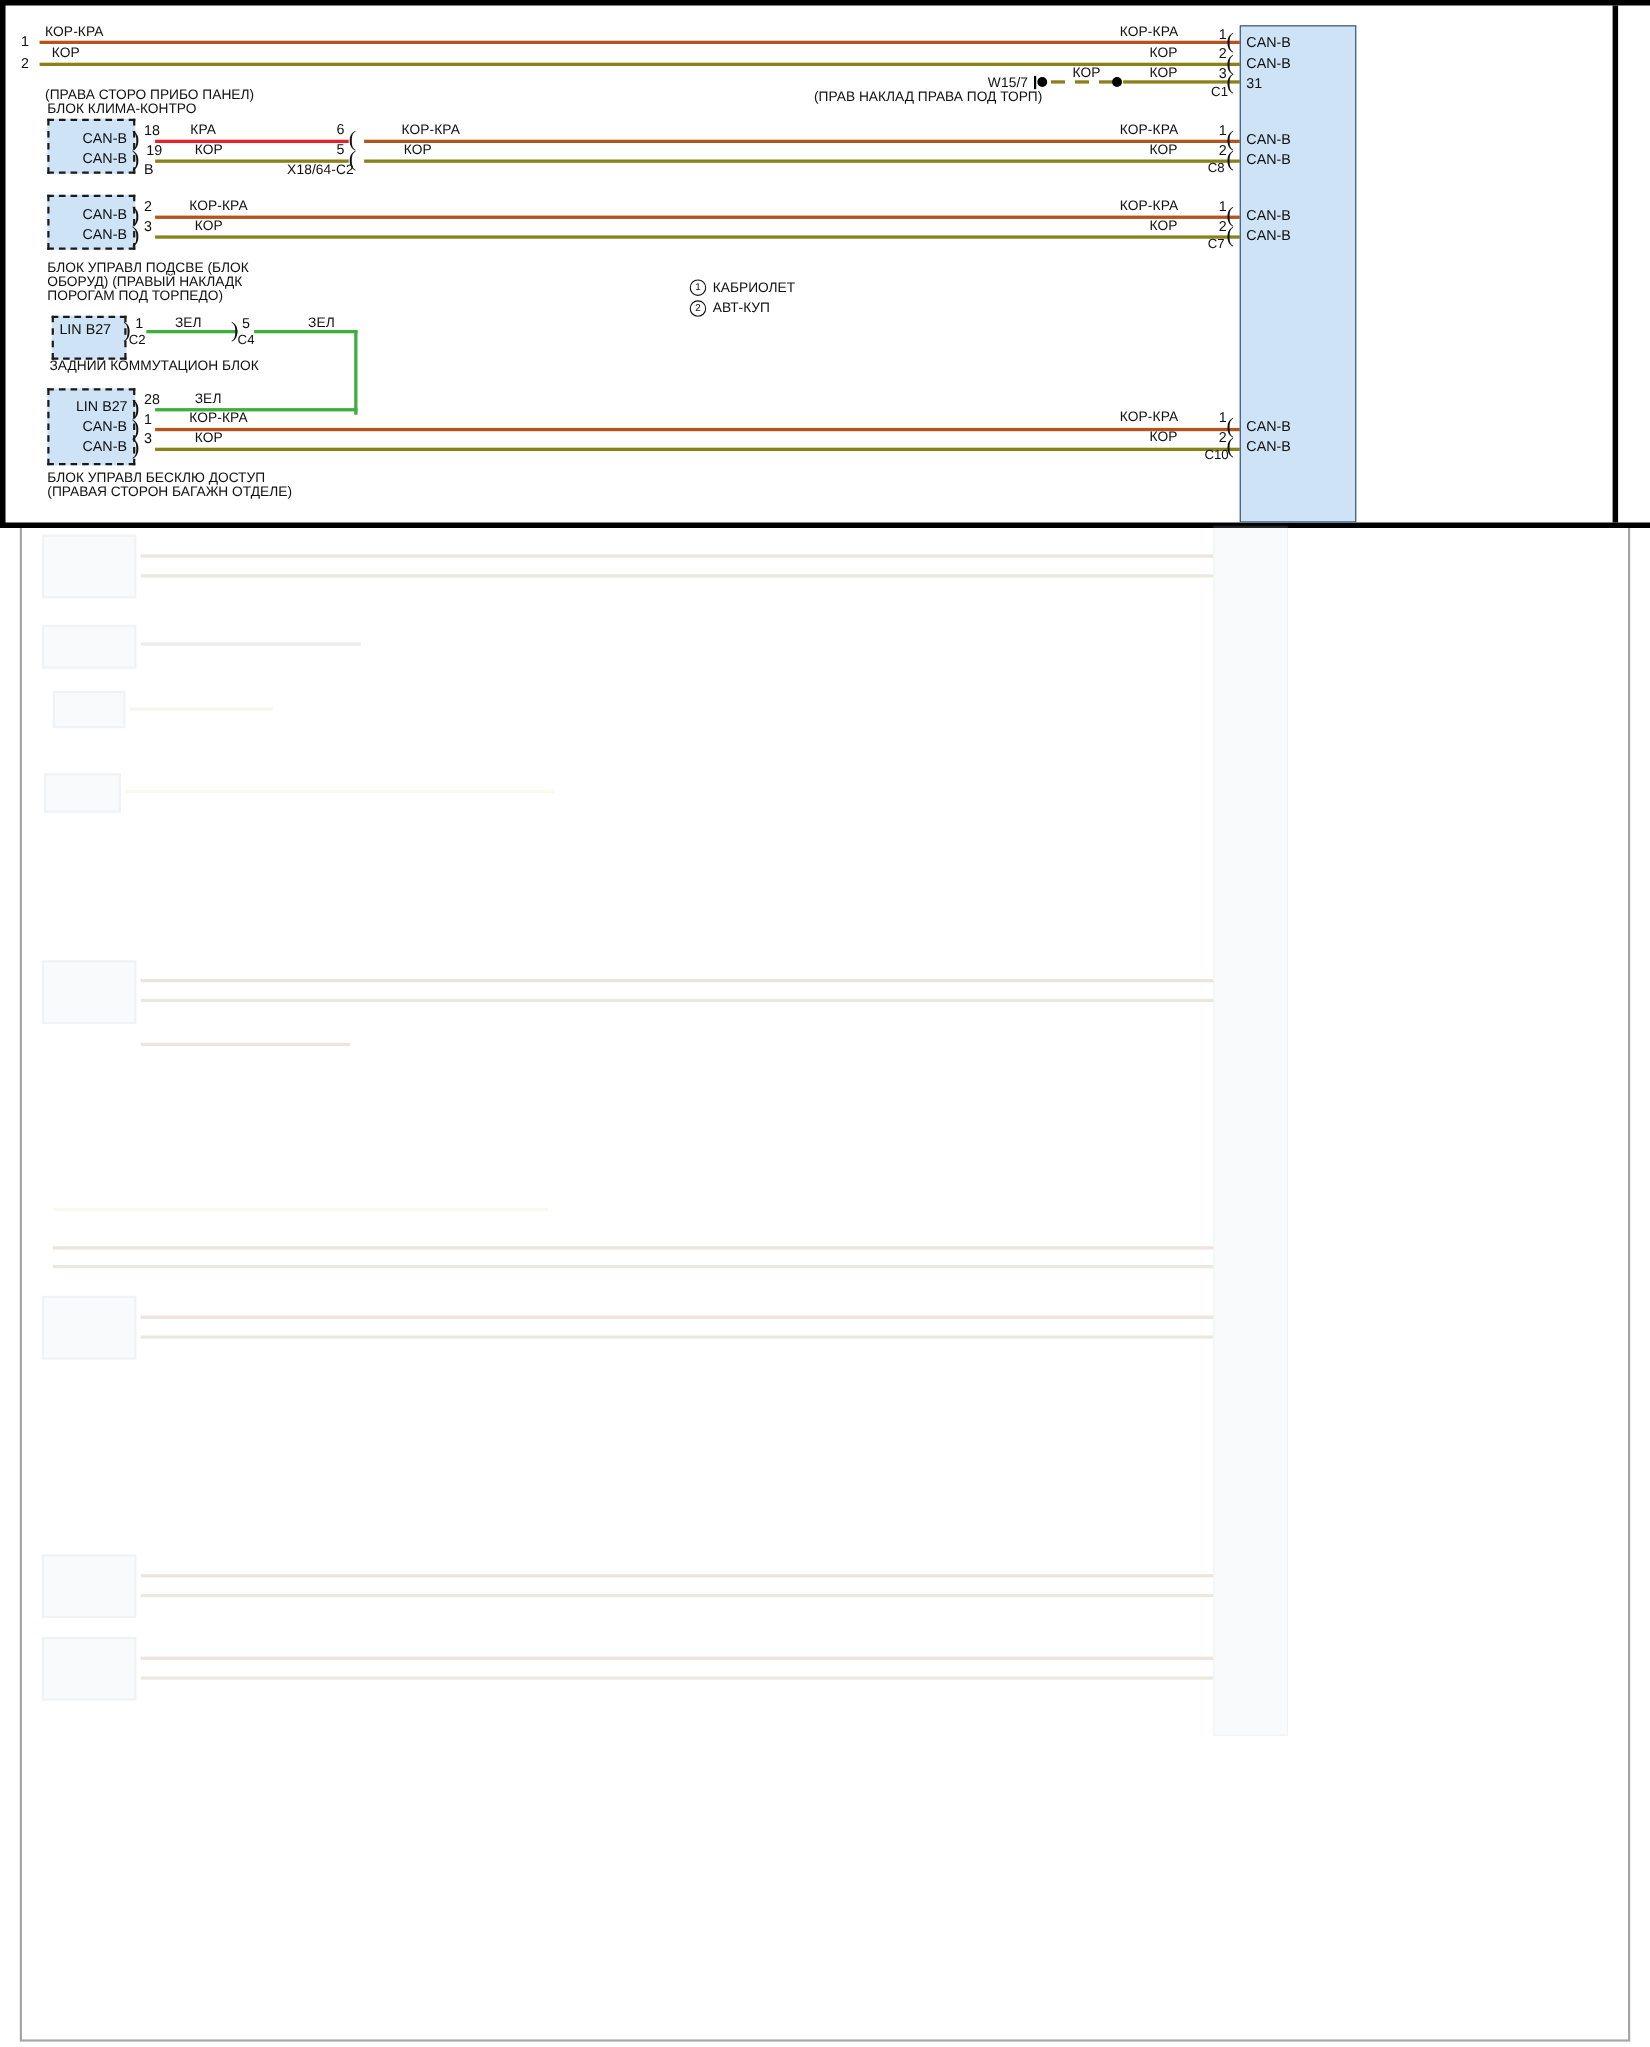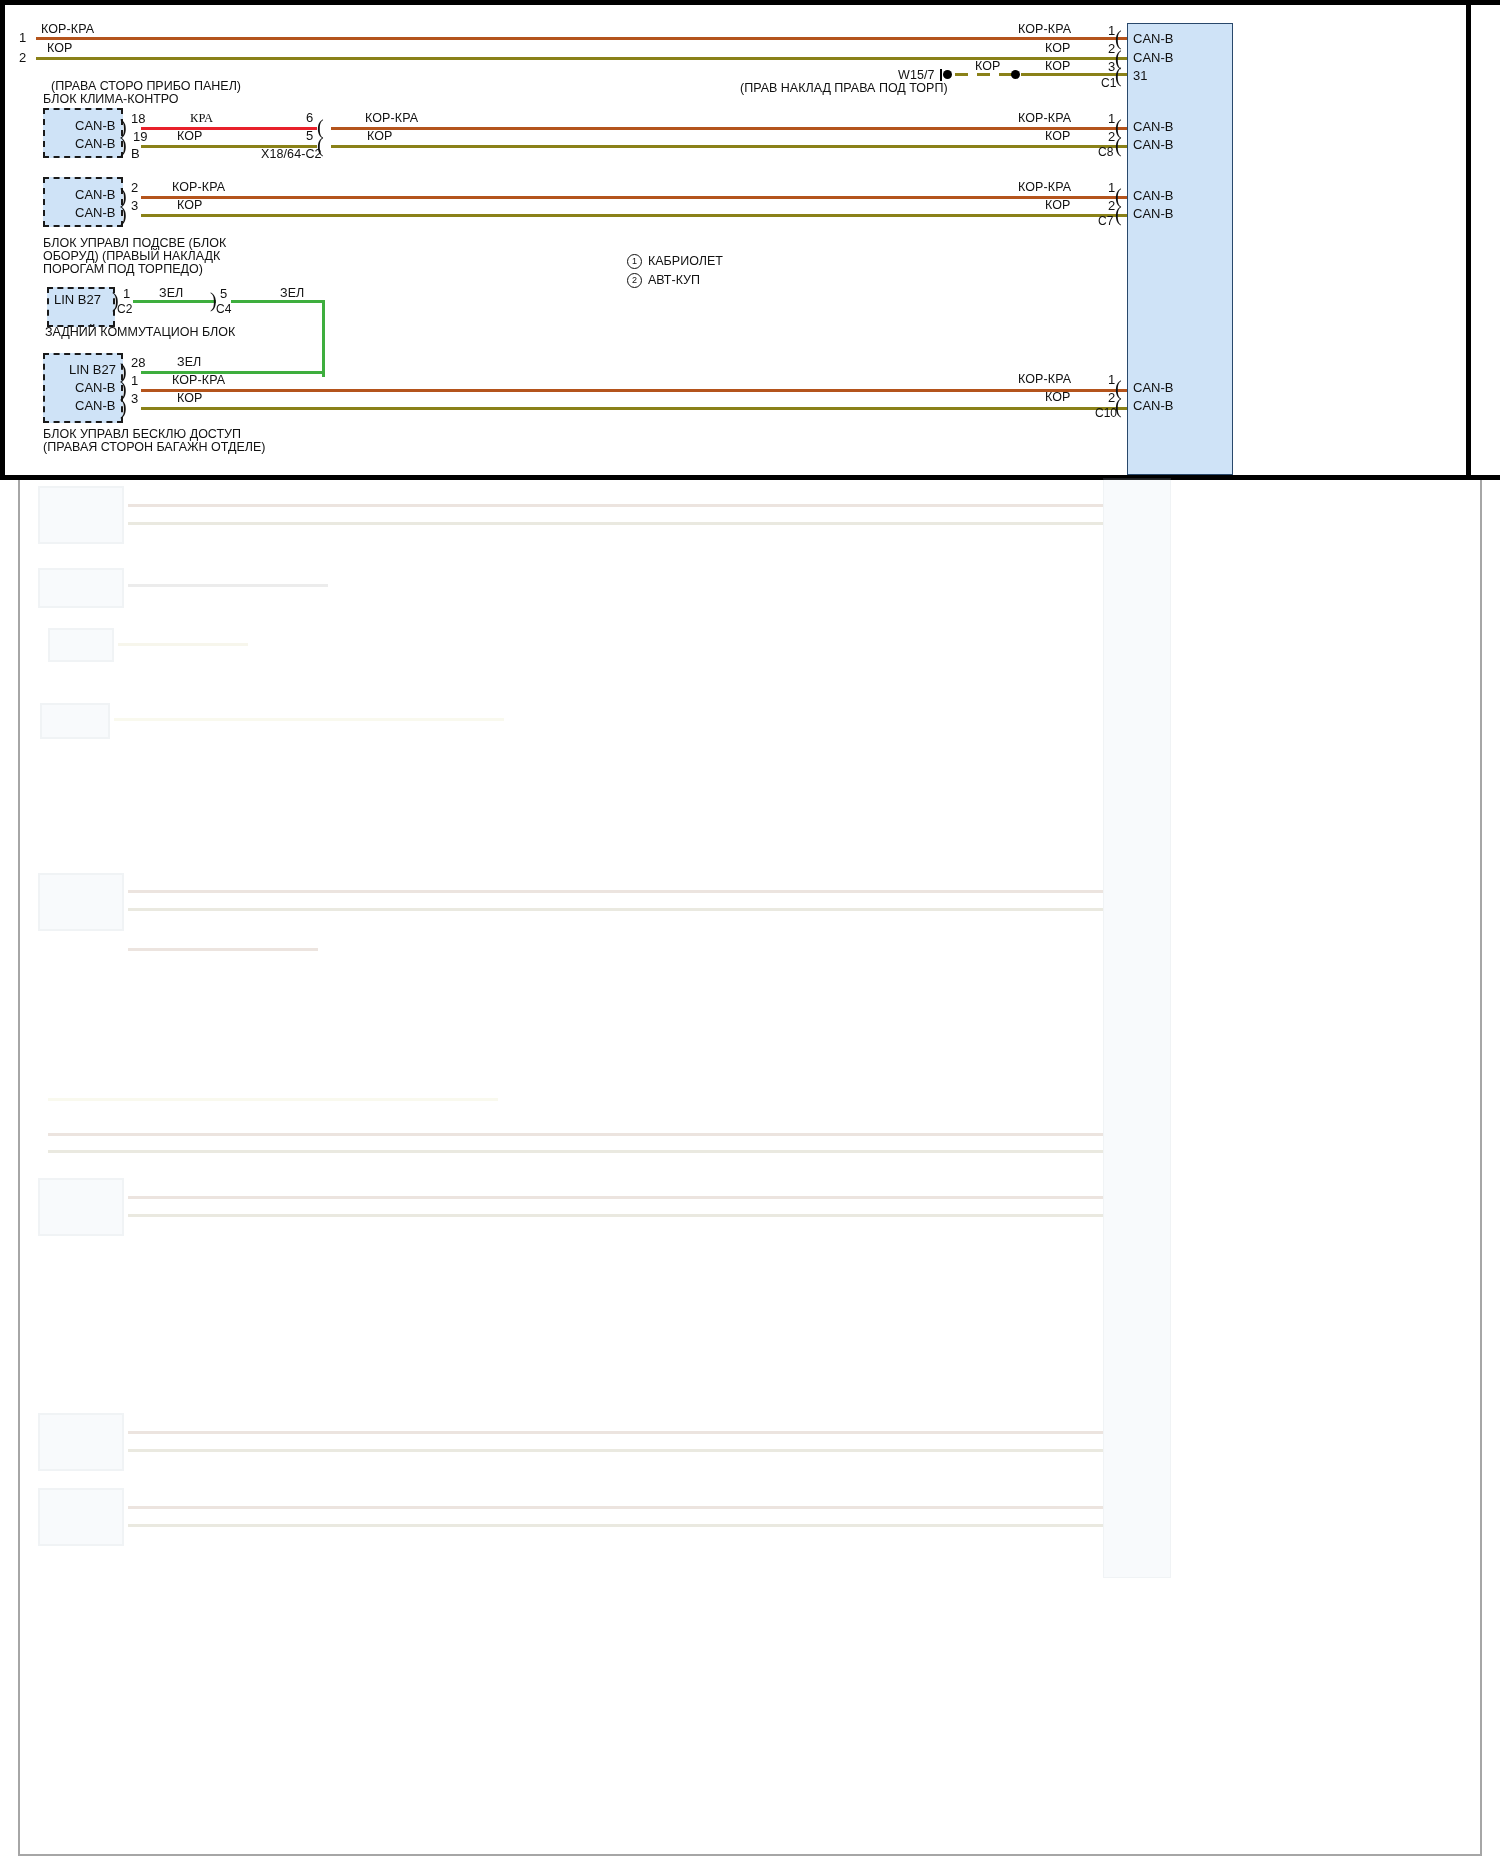--- a/index.html
+++ b/index.html
@@ -76,31 +76,31 @@
     <div class="dashseg" style="left:950px;top:68px;width:60px;"></div>
     <div class="wlabel" style="left:970px;top:54px;">КОР</div>
     <div class="dot" style="left:1006px;top:65px;"></div>
     <div class="wire w-kop" style="left:1016px;top:68px;width:107px;"></div>
     <div class="wlabel" style="left:1040px;top:54px;">КОР</div>
     <div class="pin" style="left:1103px;top:54px;">3</div>
     <div class="conn" style="left:1110px;top:62px;">(</div>
     <div class="pin" style="left:1096px;top:71px;font-size:12px;">C1</div>
     <div class="blocktext" style="left:735px;top:76px;">(ПРАВ НАКЛАД ПРАВА ПОД ТОРП)</div>
 
-    <div class="blocktext" style="left:46px;top:74px;">(ПРАВА СТОРО ПРИБО ПАНЕЛ)</div>
+    <div class="blocktext" style="left:36px;top:74px;">(ПРАВА СТОРО ПРИБО ПАНЕЛ)</div>
     <div class="blocktext" style="left:38px;top:87px;">БЛОК КЛИМА-КОНТРО</div>
     <div class="ecu" style="left:38px;top:103px;width:80px;height:50px;"></div>
     <div class="ecu-lbl" style="left:70px;top:113px;">CAN-B</div>
     <div class="ecu-lbl" style="left:70px;top:131px;">CAN-B</div>
     <div class="conn" style="left:115px;top:114px;">)</div>
     <div class="conn" style="left:115px;top:132px;">)</div>
     <div class="pin" style="left:126px;top:106px;">18</div>
     <div class="pin" style="left:128px;top:124px;">19</div>
     <div class="pin" style="left:126px;top:141px;">B</div>
-    <div class="wlabel" style="left:185px;top:106px;font-family:Liberation Serif, serif;">КРА</div>
+    <div class="wlabel" style="left:168px;top:106px;">КРА</div>
     <div class="wlabel" style="left:172px;top:124px;">КОР</div>
     <div class="wire w-kra" style="left:136px;top:122px;width:176px;"></div>
     <div class="wire w-kop" style="left:136px;top:140px;width:176px;"></div>
     <div class="pin" style="left:301px;top:105px;">6</div>
     <div class="pin" style="left:301px;top:123px;">5</div>
     <div class="conn" style="left:312px;top:114px;">(</div>
     <div class="conn" style="left:312px;top:132px;">(</div>
     <div class="wlabel" style="left:256px;top:142px;">X18/64-C2</div>
     <div class="wire w-koprka" style="left:326px;top:122px;width:797px;"></div>
     <div class="wire w-kop" style="left:326px;top:140px;width:797px;"></div>

